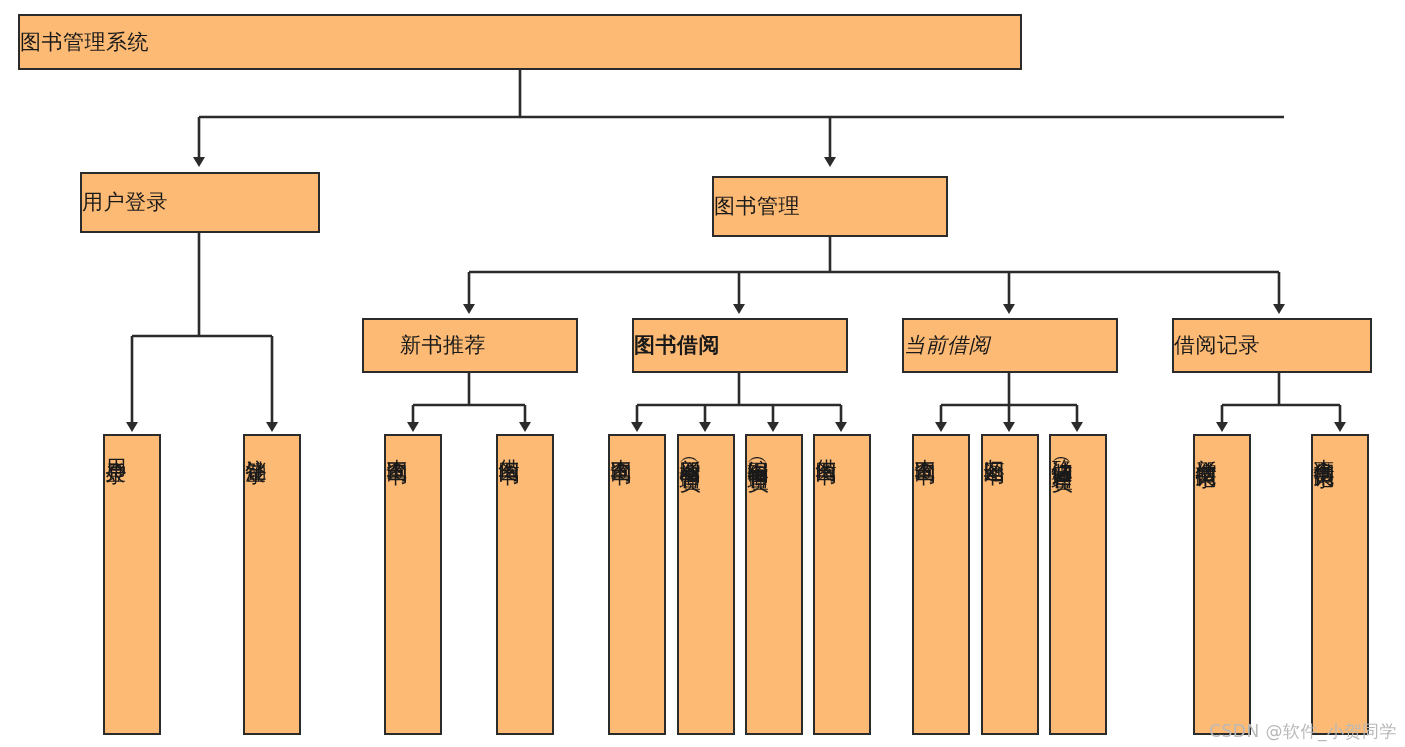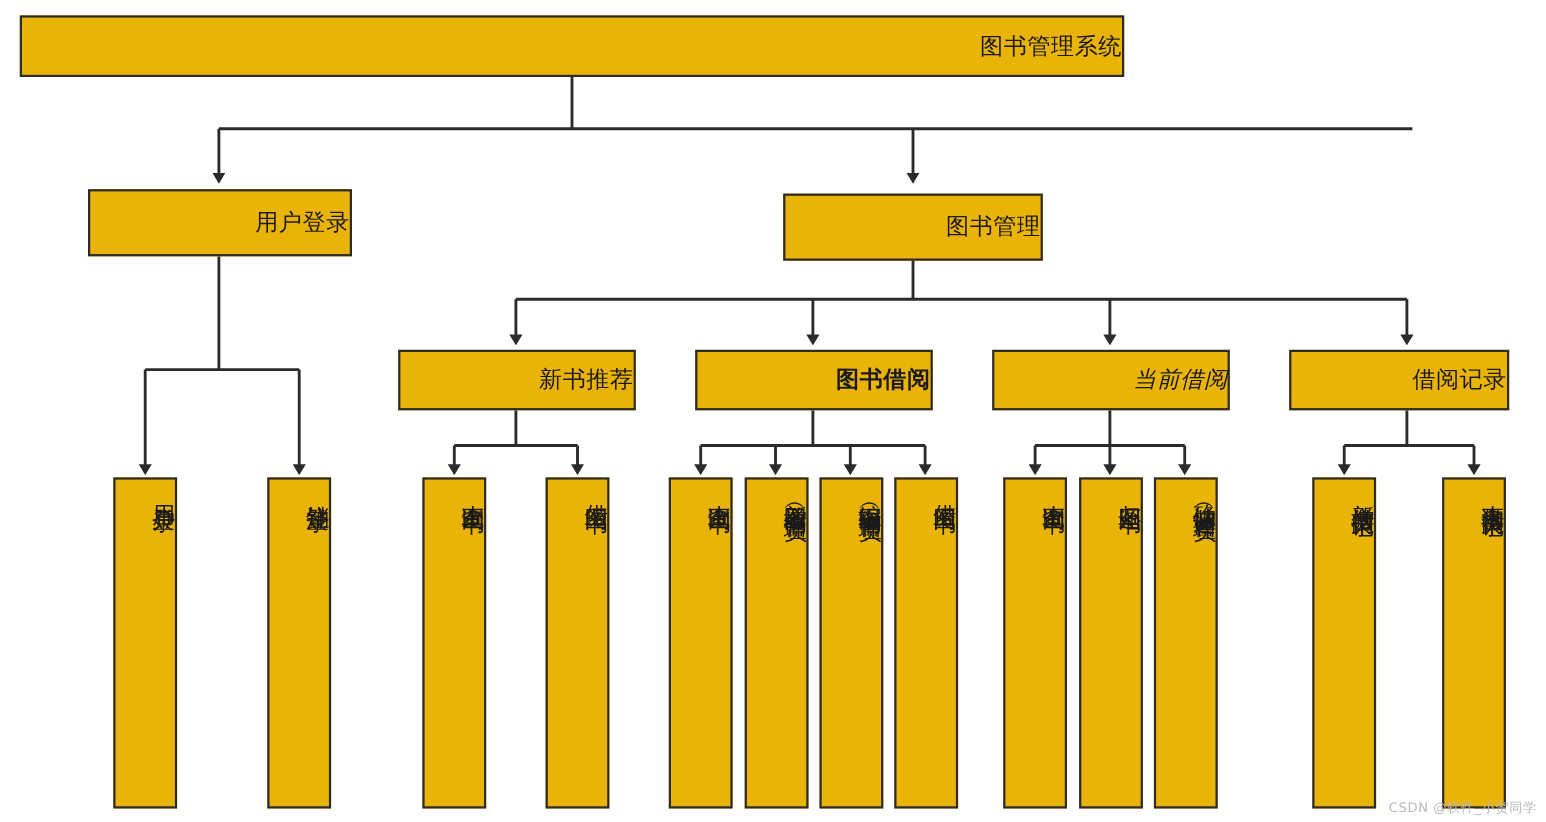--- a/index.html
+++ b/index.html
@@ -22,24 +22,24 @@
     left: 0;
     top: 0;
     width: 1405px;
     height: 747px;
     pointer-events: none;
   }
   .node {
     position: absolute;
     box-sizing: border-box;
     border: 2px solid #2b2b2b;
-    background: #eab308;
+    background: #fdba74;
     display: flex;
     align-items: center;
-    justify-content: flex-end;
+    justify-content: flex-start;
   }
   .node .label {
     color: #1a1a1a;
     font-size: 21px;
     line-height: 1.15;
     letter-spacing: 0.5px;
     white-space: nowrap;
   }
   .node.vertical {
     align-items: flex-start;
@@ -51,21 +51,21 @@
     white-space: nowrap;
     font-size: 21px;
     letter-spacing: 2px;
     line-height: 1.0;
   }
   .watermark {
     position: absolute;
     right: 8px;
     bottom: 4px;
     color: #b9b9b9;
-    font-size: 12px;
+    font-size: 17px;
     letter-spacing: 0.5px;
     white-space: nowrap;
   }
 </style>
 </head>
 <body>
 
 <div id="canvas">
 
   <svg class="wires" viewBox="0 0 1405 747" xmlns="http://www.w3.org/2000/svg">

